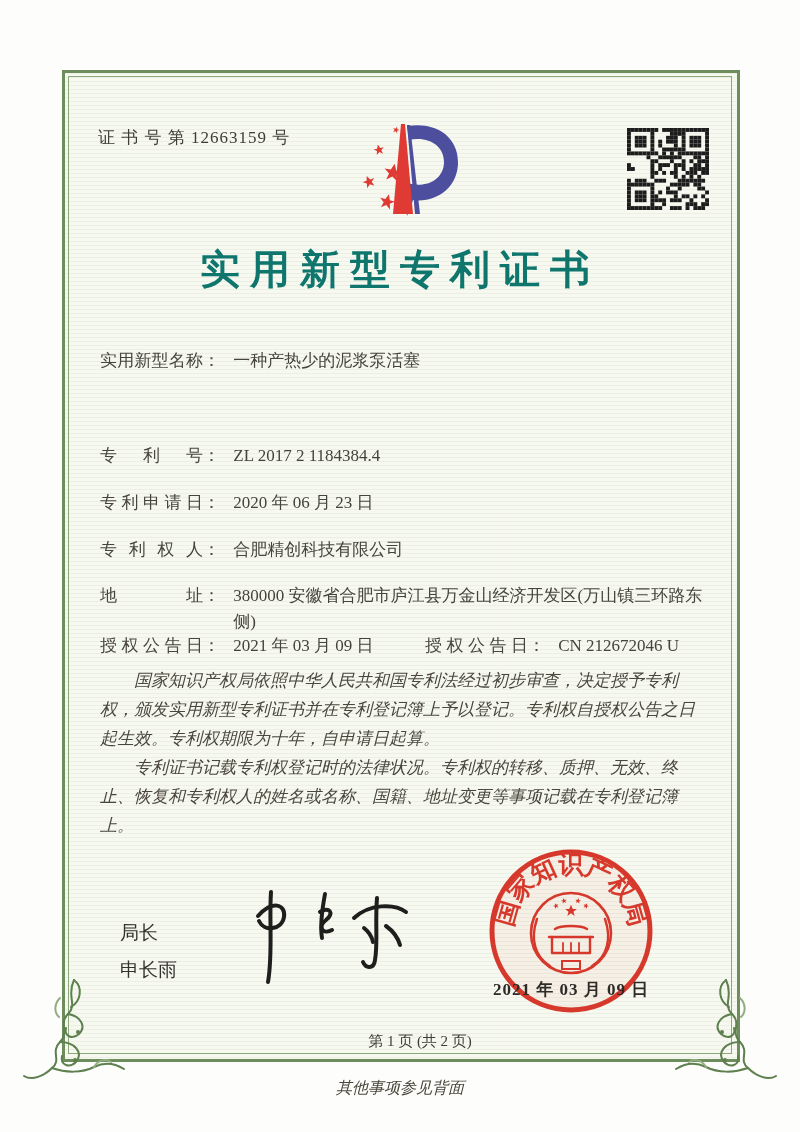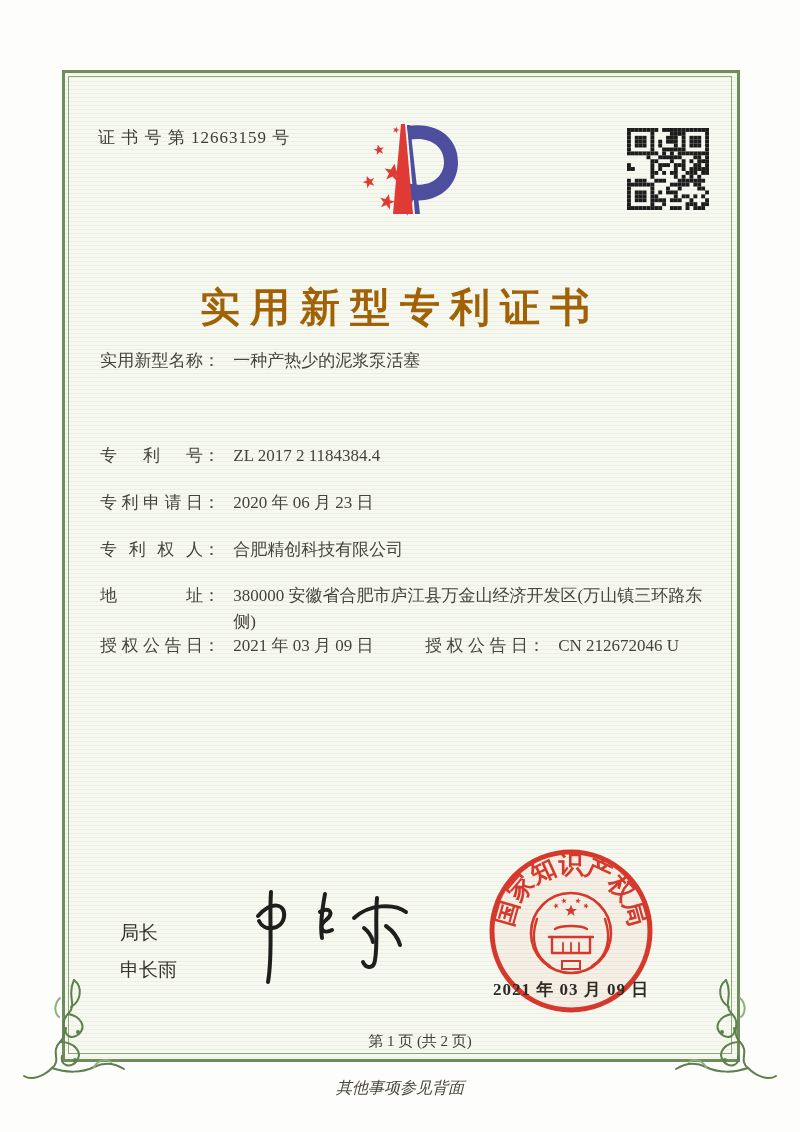--- a/index.html
+++ b/index.html
@@ -25,21 +25,21 @@
   }
   .flourish{position:absolute;width:126px;height:126px;}
   .flourish.left{left:14px;top:976px;}
   .flourish.right{left:660px;top:976px;transform:scaleX(-1);}
   
   .cert-no{position:absolute;left:98px;top:126px;font-size:17px;letter-spacing:1px;color:#3f3d36;}
   .logo{position:absolute;left:346px;top:120px;width:114px;height:98px;}
   .qr{position:absolute;left:627px;top:128px;width:82px;height:82px;}
   .title{
     position:absolute;left:0;top:242px;width:800px;text-align:center;
-    font-size:40px;font-weight:700;letter-spacing:10px;color:#a16207;margin-top:38px;
+    font-size:40px;font-weight:700;letter-spacing:10px;color:#0f766e;
   }
   
   .frow{position:absolute;left:100px;font-size:17px;line-height:26px;white-space:nowrap;}
   .flabel{display:inline-block;width:103px;text-align:justify;text-align-last:justify;vertical-align:top;color:#47443c;}
   .colon{display:inline-block;vertical-align:top;}
   .fvalue{display:inline-block;margin-left:9px;vertical-align:top;color:#46433b;}
   .fvalue.wrap{white-space:normal;width:470px;}
   .grant2{position:absolute;left:325px;top:0;white-space:nowrap;}
   
   .paras{
@@ -383,20 +383,24 @@
   </div>
   <div class="frow" style="top:633px">
     <span class="flabel">授权公告日</span><span class="colon">：</span>
     <span class="fvalue">2021 年 03 月 09 日</span>
     <span class="grant2">
       <span class="flabel">授权公告日</span><span class="colon">：</span>
       <span class="fvalue">CN 212672046 U</span>
     </span>
   </div>
 
+  <div class="paras">
+    <p>国家知识产权局依照中华人民共和国专利法经过初步审查，决定授予专利权，颁发实用新型专利证书并在专利登记簿上予以登记。专利权自授权公告之日起生效。专利权期限为十年，自申请日起算。</p>
+    <p>专利证书记载专利权登记时的法律状况。专利权的转移、质押、无效、终止、恢复和专利权人的姓名或名称、国籍、地址变更等事项记载在专利登记簿上。</p>
+  </div>
 
   <div class="director">
     <div>局长</div>
     <div>申长雨</div>
   </div>
 
   <svg class="signature" viewBox="0 0 210 106">
     <g stroke="#1f1e1c" fill="none" stroke-width="4" stroke-linecap="round" stroke-linejoin="round">
       <path d="M 36 34 C 50 18 64 22 62 35 C 60 48 42 50 37 39"></path>
       <path d="M 49 10 C 47 38 51 72 46 100"></path>

